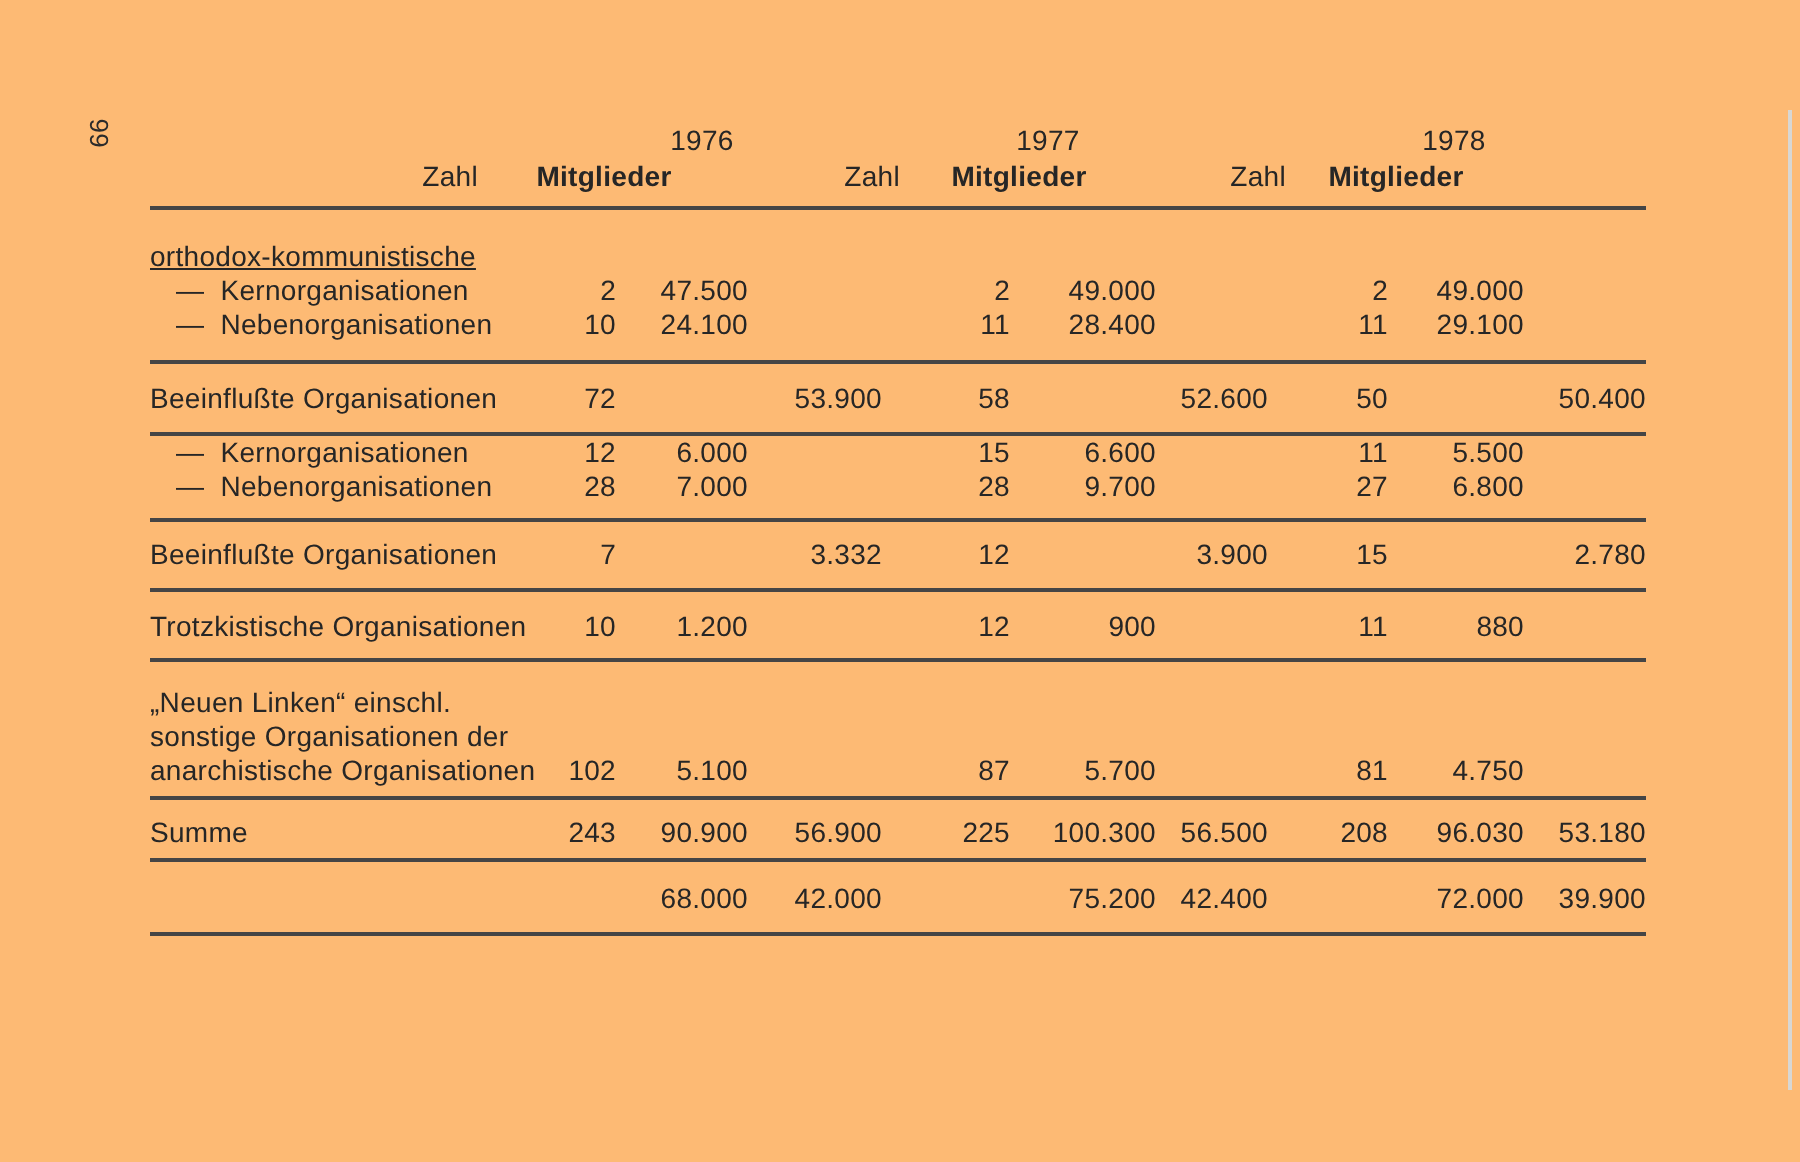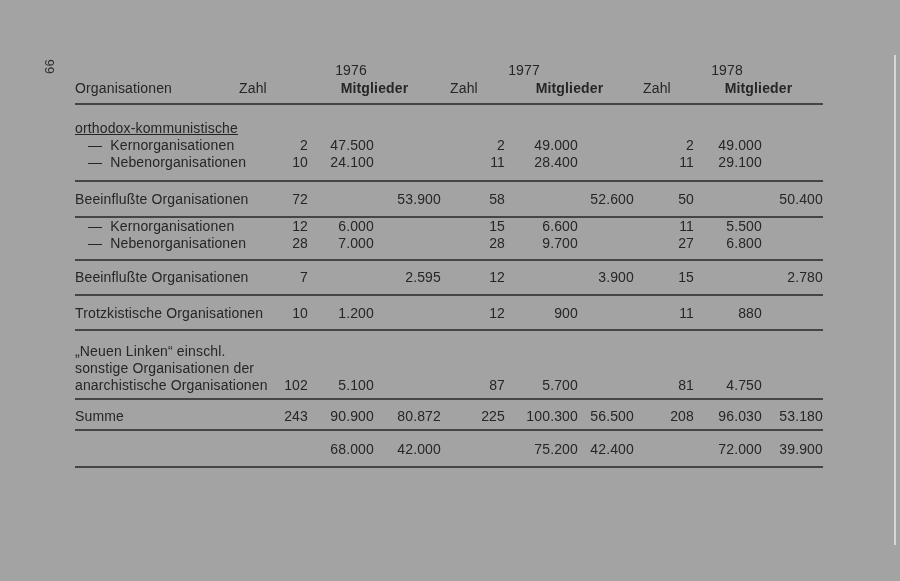--- a/index.html
+++ b/index.html
@@ -1,19 +1,19 @@
 <!DOCTYPE html>
 <html><head>
 <meta charset="utf-8">
 <style>
   html,body { margin:0; padding:0; }
   body { width:900px; height:581px; background:#eceae7; font-family:"Liberation Sans", sans-serif; }
   .page {
     position:relative; width:900px; height:581px; overflow:hidden;
-    background:#a3a3a3; color:#262626;
+    background:#fdba74; color:#262626;
     font-size:14px; letter-spacing:0.15px; line-height:17px;
   }
   .pagenum {
     position:absolute; left:42px; top:58px;
     transform:rotate(-90deg); transform-origin:center;
     font-size:13px; color:#2b2b2b;
   }
   .scan-edge {
     position:absolute; left:894px; top:55px; width:2px; height:490px;
     background:#d8d7d3;
@@ -28,21 +28,21 @@
     display:grid;
     grid-template-columns:155px 78px 66px 67px 64px 73px 56px 60px 68px 61px;
     align-items:baseline;
   }
   .row.bottom { align-items:end; }
   .lbl { white-space:pre; overflow:visible; grid-column:1; }
   .lbl.all { grid-column:1 / -1;text-decoration:underline; }
   .lbl .ln { display:block; }
   .indent { padding-left:13px; }
   .num { text-align:right; white-space:nowrap; }
-  .zahl-h { transform:translateX(9px); }
+  .zahl-h { text-align:right; transform:translateX(9px); }
   .mit-h { grid-column:span 2; text-align:center;font-weight:bold; }
 
   .rule { height:0; border-top:2px solid #454545; }
   .mt1{margin-top:1px} .mt4{margin-top:4px} .mt6{margin-top:6px}
   .mt7{margin-top:7px} .mt8{margin-top:8px} .mt9{margin-top:9px}
   .mt10{margin-top:10px} .mt12{margin-top:12px} .mt15{margin-top:15px}
 </style>
 </head>
 <body>
 
@@ -52,21 +52,20 @@
 
   <div class="tbl">
 
     <div class="year-row">
       <span class="yr y1">1976</span>
       <span class="yr y2">1977</span>
       <span class="yr y3">1978</span>
     </div>
 
     <div class="row mt1">
-      <span class="lbl">Organisationen</span>
       <span class="zahl-h">Zahl</span>
       <span class="mit-h">Mitglieder</span>
       <span class="zahl-h">Zahl</span>
       <span class="mit-h">Mitglieder</span>
       <span class="zahl-h">Zahl</span>
       <span class="mit-h">Mitglieder</span>
     </div>
 
     <div class="rule mt6"></div>
 
@@ -143,21 +142,21 @@
       <span class="num">6.800</span>
       <span class="num"></span>
     </div>
 
     <div class="rule mt7"></div>
 
     <div class="row mt8">
       <span class="lbl">Beeinflußte Organisationen</span>
       <span class="num">7</span>
       <span class="num"></span>
-      <span class="num">2.595</span>
+      <span class="num">3.332</span>
       <span class="num">12</span>
       <span class="num"></span>
       <span class="num">3.900</span>
       <span class="num">15</span>
       <span class="num"></span>
       <span class="num">2.780</span>
     </div>
 
     <div class="rule mt8"></div>
 
@@ -188,21 +187,21 @@
       <span class="num">4.750</span>
       <span class="num"></span>
     </div>
 
     <div class="rule mt4"></div>
 
     <div class="row mt8">
       <span class="lbl">Summe</span>
       <span class="num">243</span>
       <span class="num">90.900</span>
-      <span class="num">80.872</span>
+      <span class="num">56.900</span>
       <span class="num">225</span>
       <span class="num">100.300</span>
       <span class="num">56.500</span>
       <span class="num">208</span>
       <span class="num">96.030</span>
       <span class="num">53.180</span>
     </div>
 
     <div class="rule mt4"></div>
 

